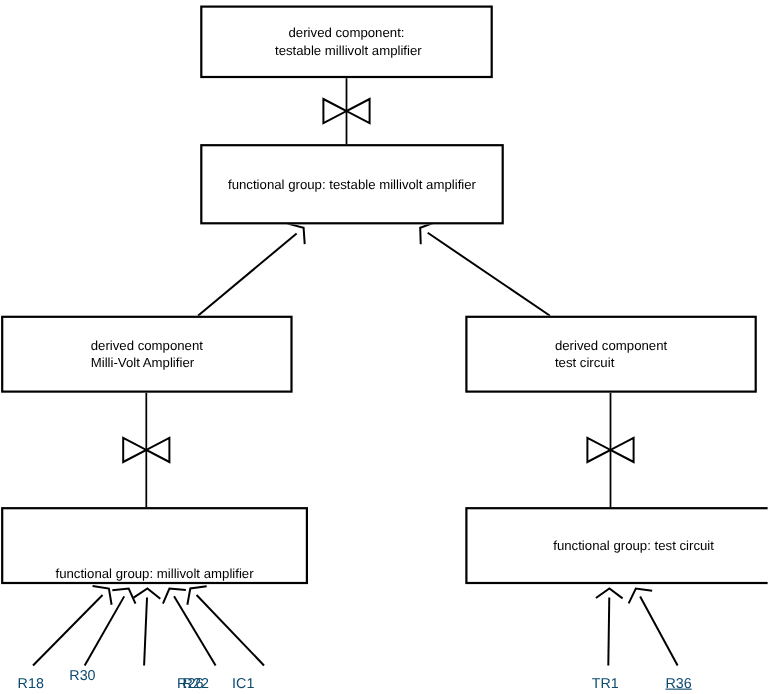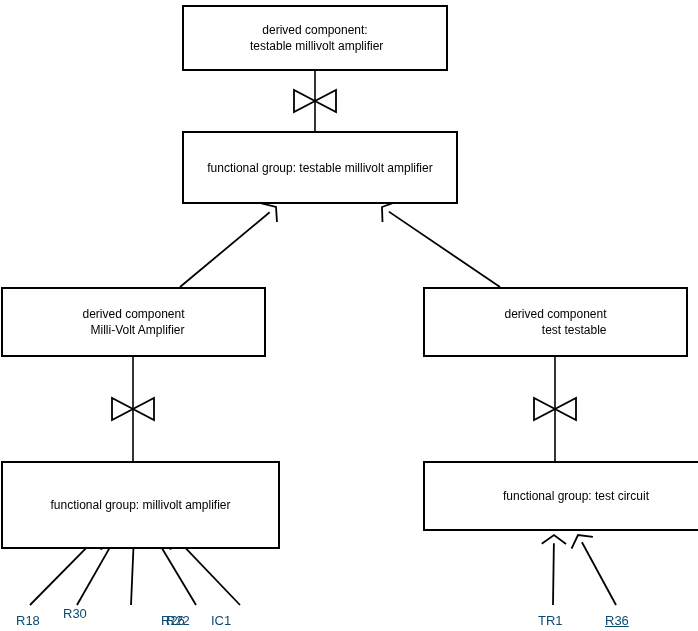--- a/index.html
+++ b/index.html
@@ -30,21 +30,21 @@
     border: 2px solid #000000;
     background: #ffffff;
     display: flex;
     align-items: center;
     justify-content: center;
   }
   .node-text {
     font-size: 12px;
     line-height: 16px;
     color: #000000;
-    text-align: right;
+    text-align: left;
     white-space: pre;
   }
   .node-text.centered {
     text-align: center;
   }
   .leaf-label {
     position: absolute;
     font-size: 13px;
     color: #0c4a6e;
     white-space: pre;
@@ -93,24 +93,24 @@
 
   <div class="node-box" style="left:182px; top:5px; width:266px; height:66px;">
     <div class="node-text centered"><span>derived component:</span><br><span> testable millivolt amplifier</span></div>
   </div>
 
   <div class="node-box" style="left:1px; top:287px; width:265px; height:70px;">
     <div class="node-text"><span>derived component</span><br><span>Milli-Volt Amplifier</span></div>
   </div>
 
   <div class="node-box" style="left:423px; top:287px; width:265px; height:70px;">
-    <div class="node-text"><span>derived component</span><br><span>test testable</span></div>
+    <div class="node-text"><span>derived component</span><br><span>test circuit</span></div>
   </div>
 
-  <div class="node-box" style="left:1px; top:461px; width:279px; height:88px;">
+  <div class="node-box" style="left:1px; top:461px; width:279px; height:70px;align-items:flex-end;">
     <div class="node-text centered"><span>functional group: millivolt amplifier</span></div>
   </div>
 
   <div class="node-box" style="left:423px; top:461px; width:306px; height:70px;">
     <div class="node-text centered"><span>functional group: test circuit</span></div>
   </div>
 
   <div class="leaf-label" style="left:16px;  top:613px;">R18</div>
   <div class="leaf-label" style="left:63px;  top:606px;">R30</div>
   <div class="leaf-label" style="left:116px; top:613px;margin-left:45px;">R26</div>

